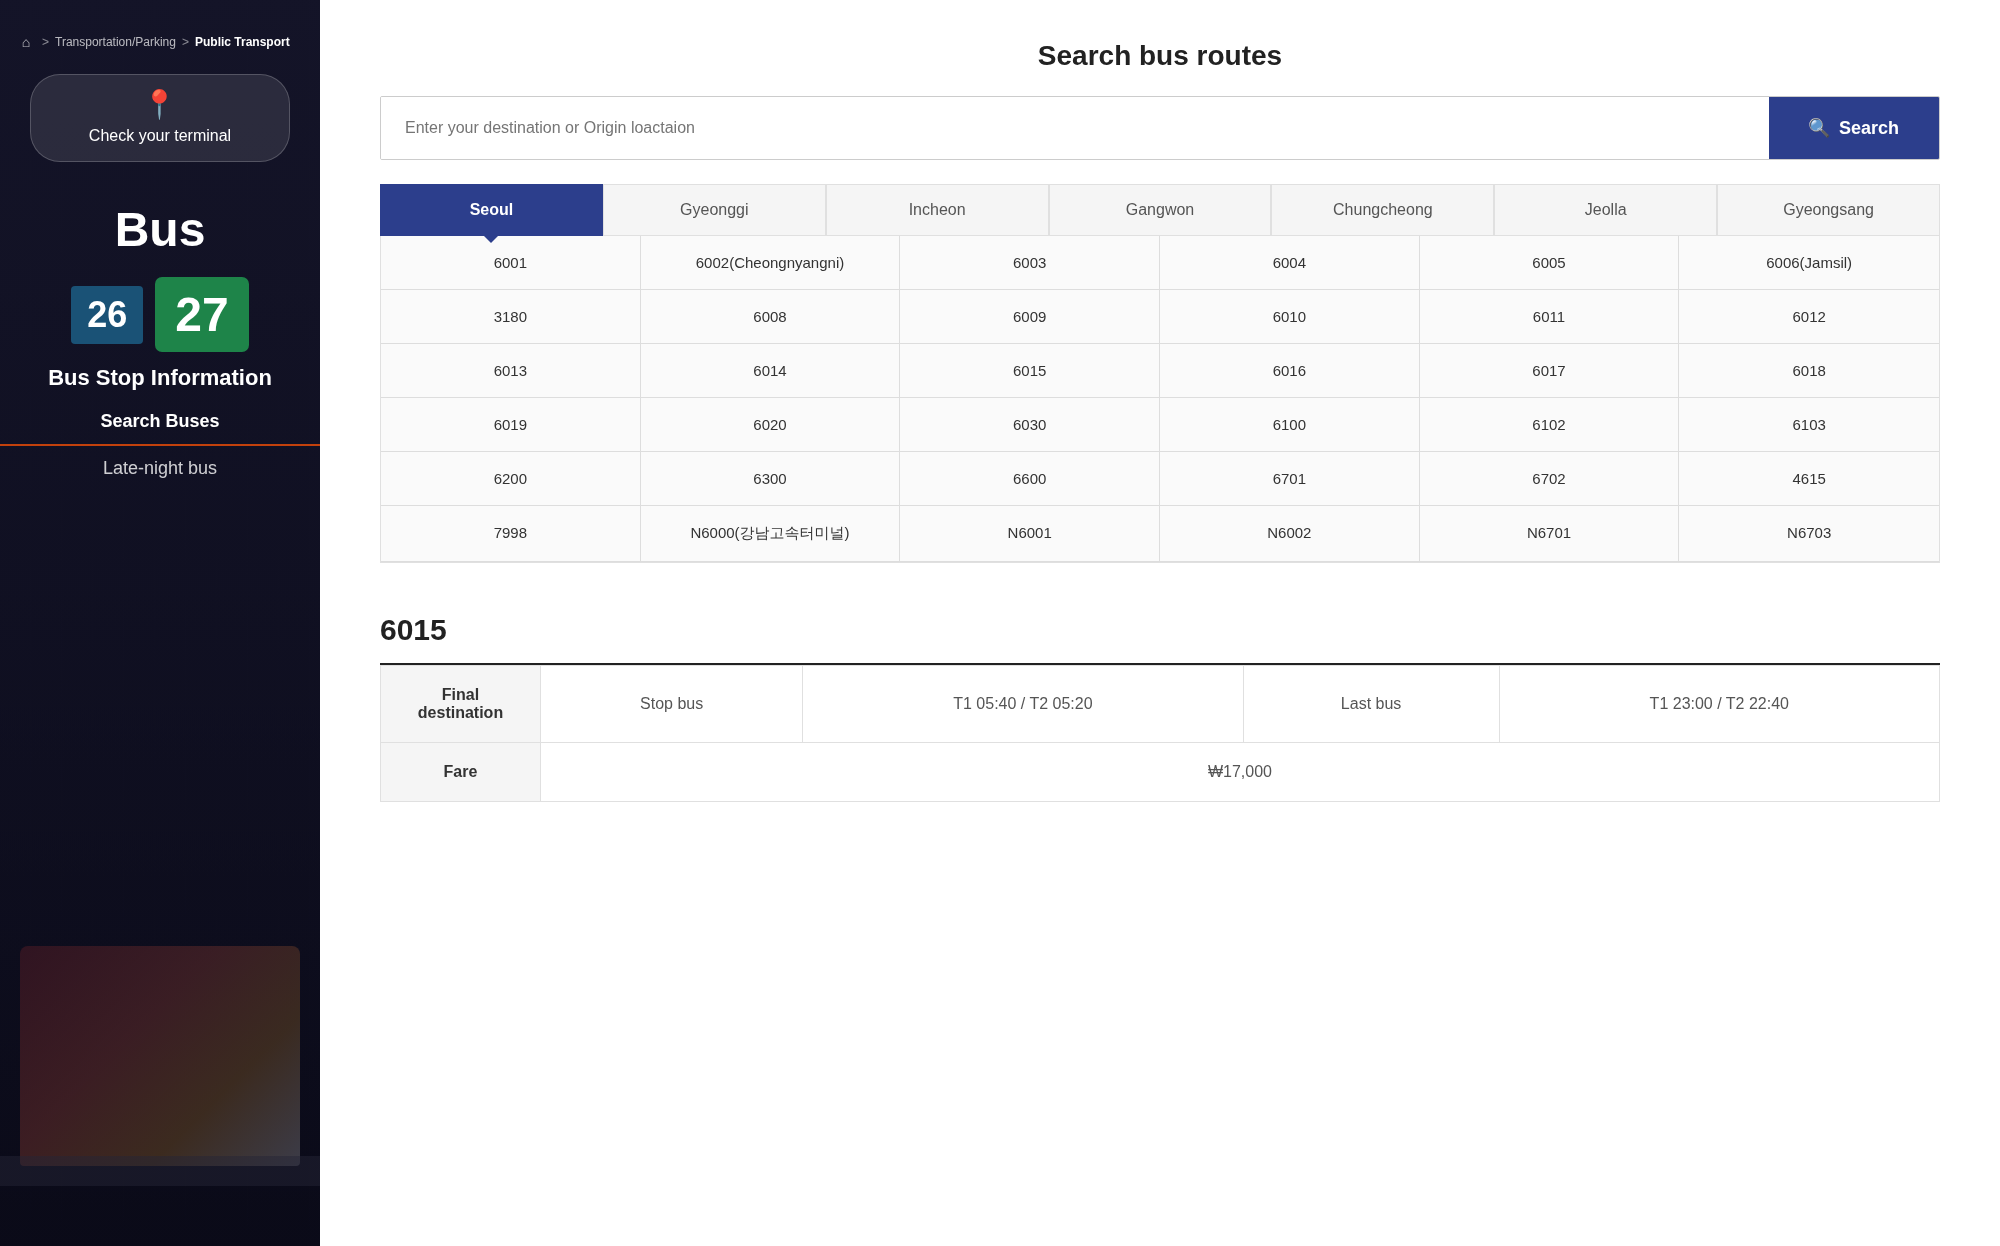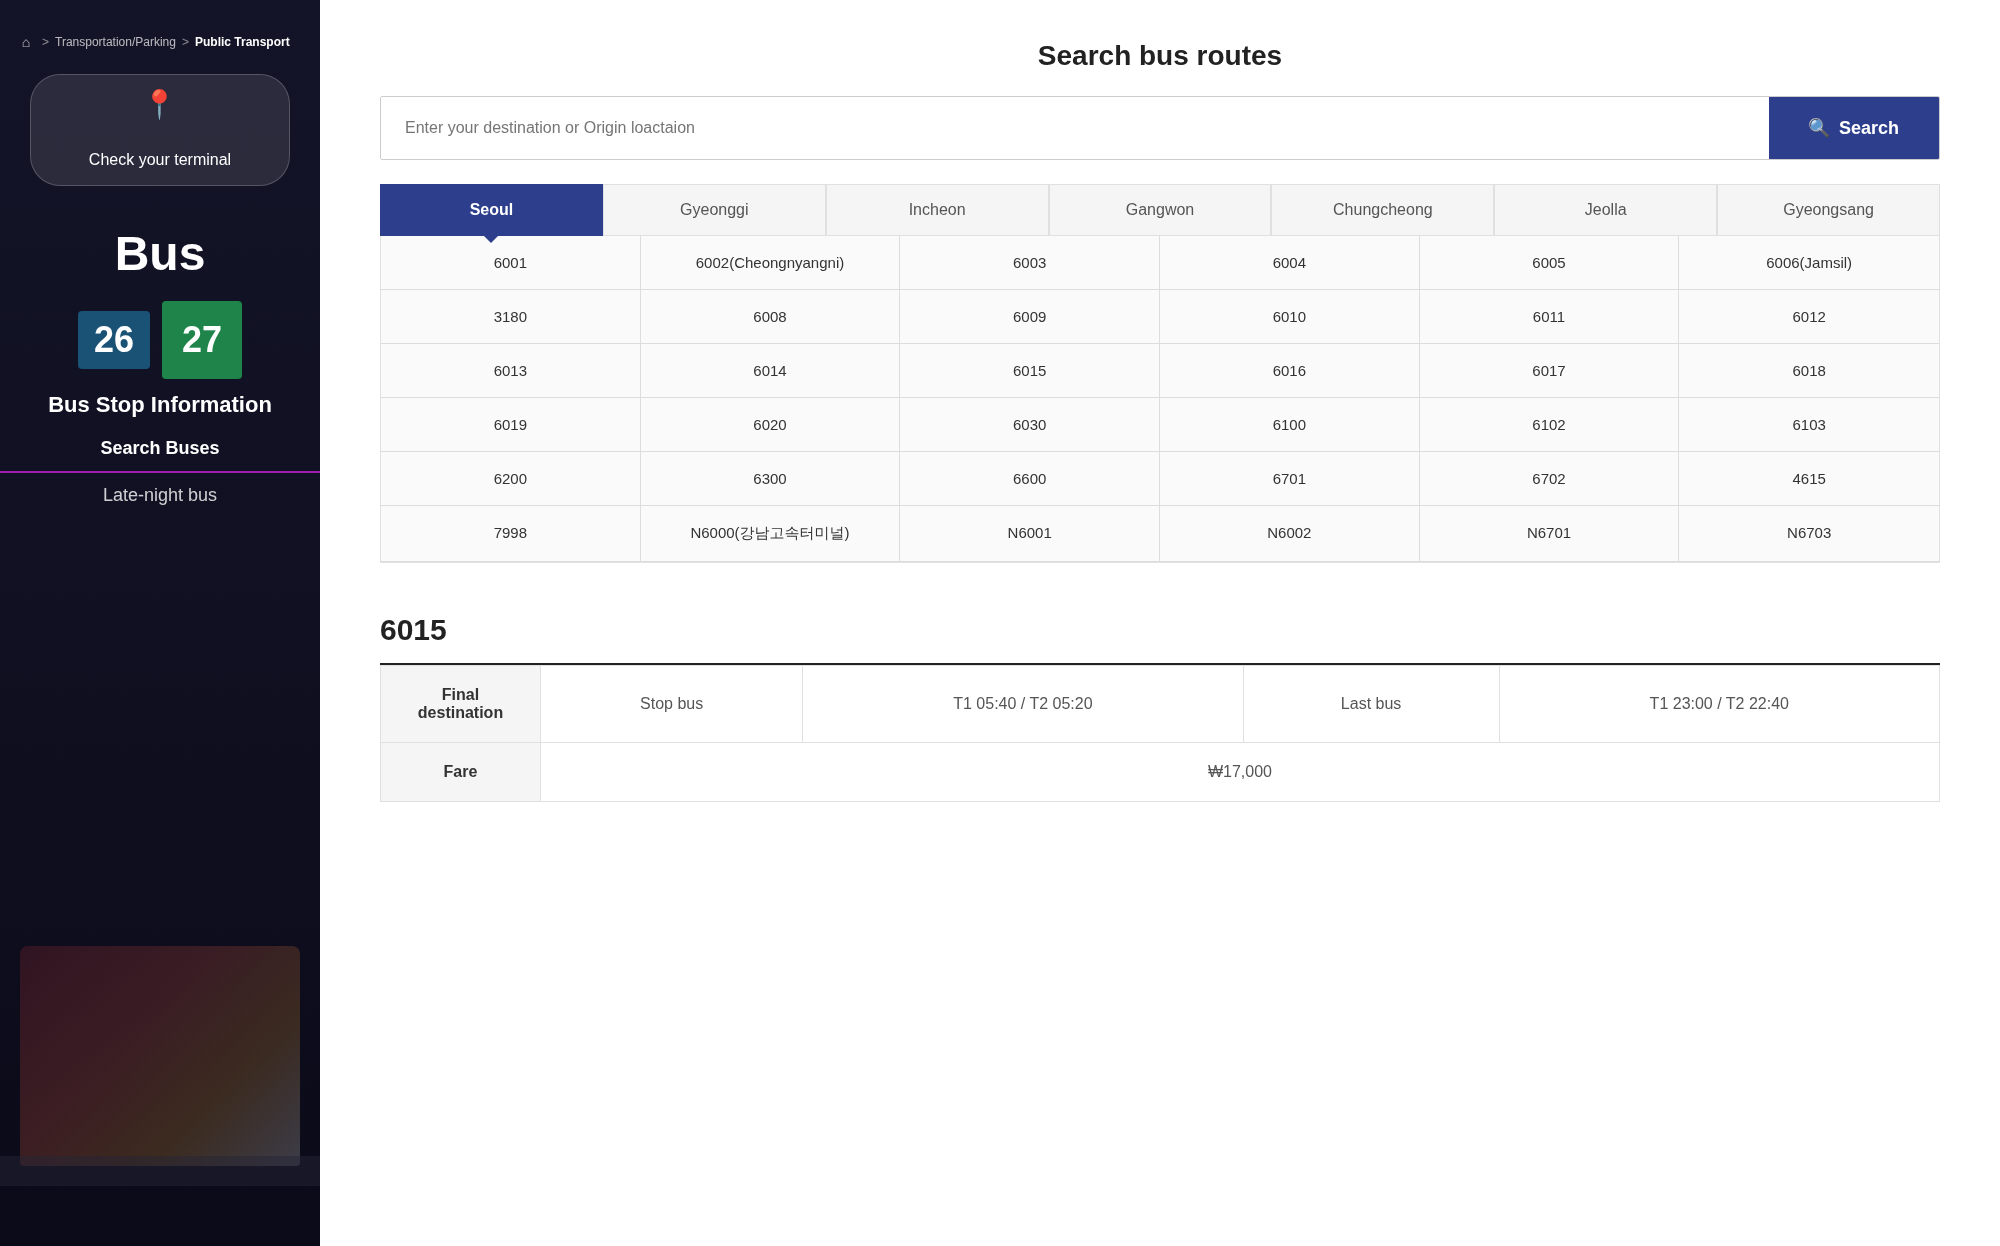--- a/index.html
+++ b/index.html
@@ -128,21 +128,20 @@
     }
     .location-icon {
       color: #f0a500;
       font-size: 28px;
       line-height: 1;
     }
     .terminal-label {
       color: #ffffff;
       font-size: 16px;
       font-weight: 500;
-      margin-top: 24px;
     }
 
     
     .bus-title {
       color: #ffffff;
       font-size: 48px;
       font-weight: 700;
       margin: 30px 0 10px;
     }
 
@@ -158,22 +157,23 @@
       color: #ffffff;
       font-size: 36px;
       font-weight: 700;
       padding: 8px 16px;
       border-radius: 4px;
       min-width: 60px;
       text-align: center;
     }
     .num-box.green {
       background: #1e8449;
-      font-size: 36px;
-      padding: 18px 20px;
+      font-size: 48px;
+      padding: 10px 20px;
+      border-radius: 7px;
     }
 
     
     .bus-stop-info {
       color: #ffffff;
       font-size: 22px;
       font-weight: 600;
       margin: 8px 0;
     }
 
@@ -182,21 +182,21 @@
       color: #ffffff;
       font-size: 18px;
       font-weight: 600;
       padding: 12px 20px;
       cursor: pointer;
       width: 100%;
       text-align: center;
       border-bottom: 2px solid transparent;
     }
     .nav-item.active {
-      border-bottom: 2px solid #a21caf;
+      border-bottom: 2px solid #c2410c;
     }
     .nav-item.secondary {
       font-weight: 400;
       color: rgba(255,255,255,0.8);
     }
 
     
     .main-content {
       flex: 1;
       background: #ffffff;

